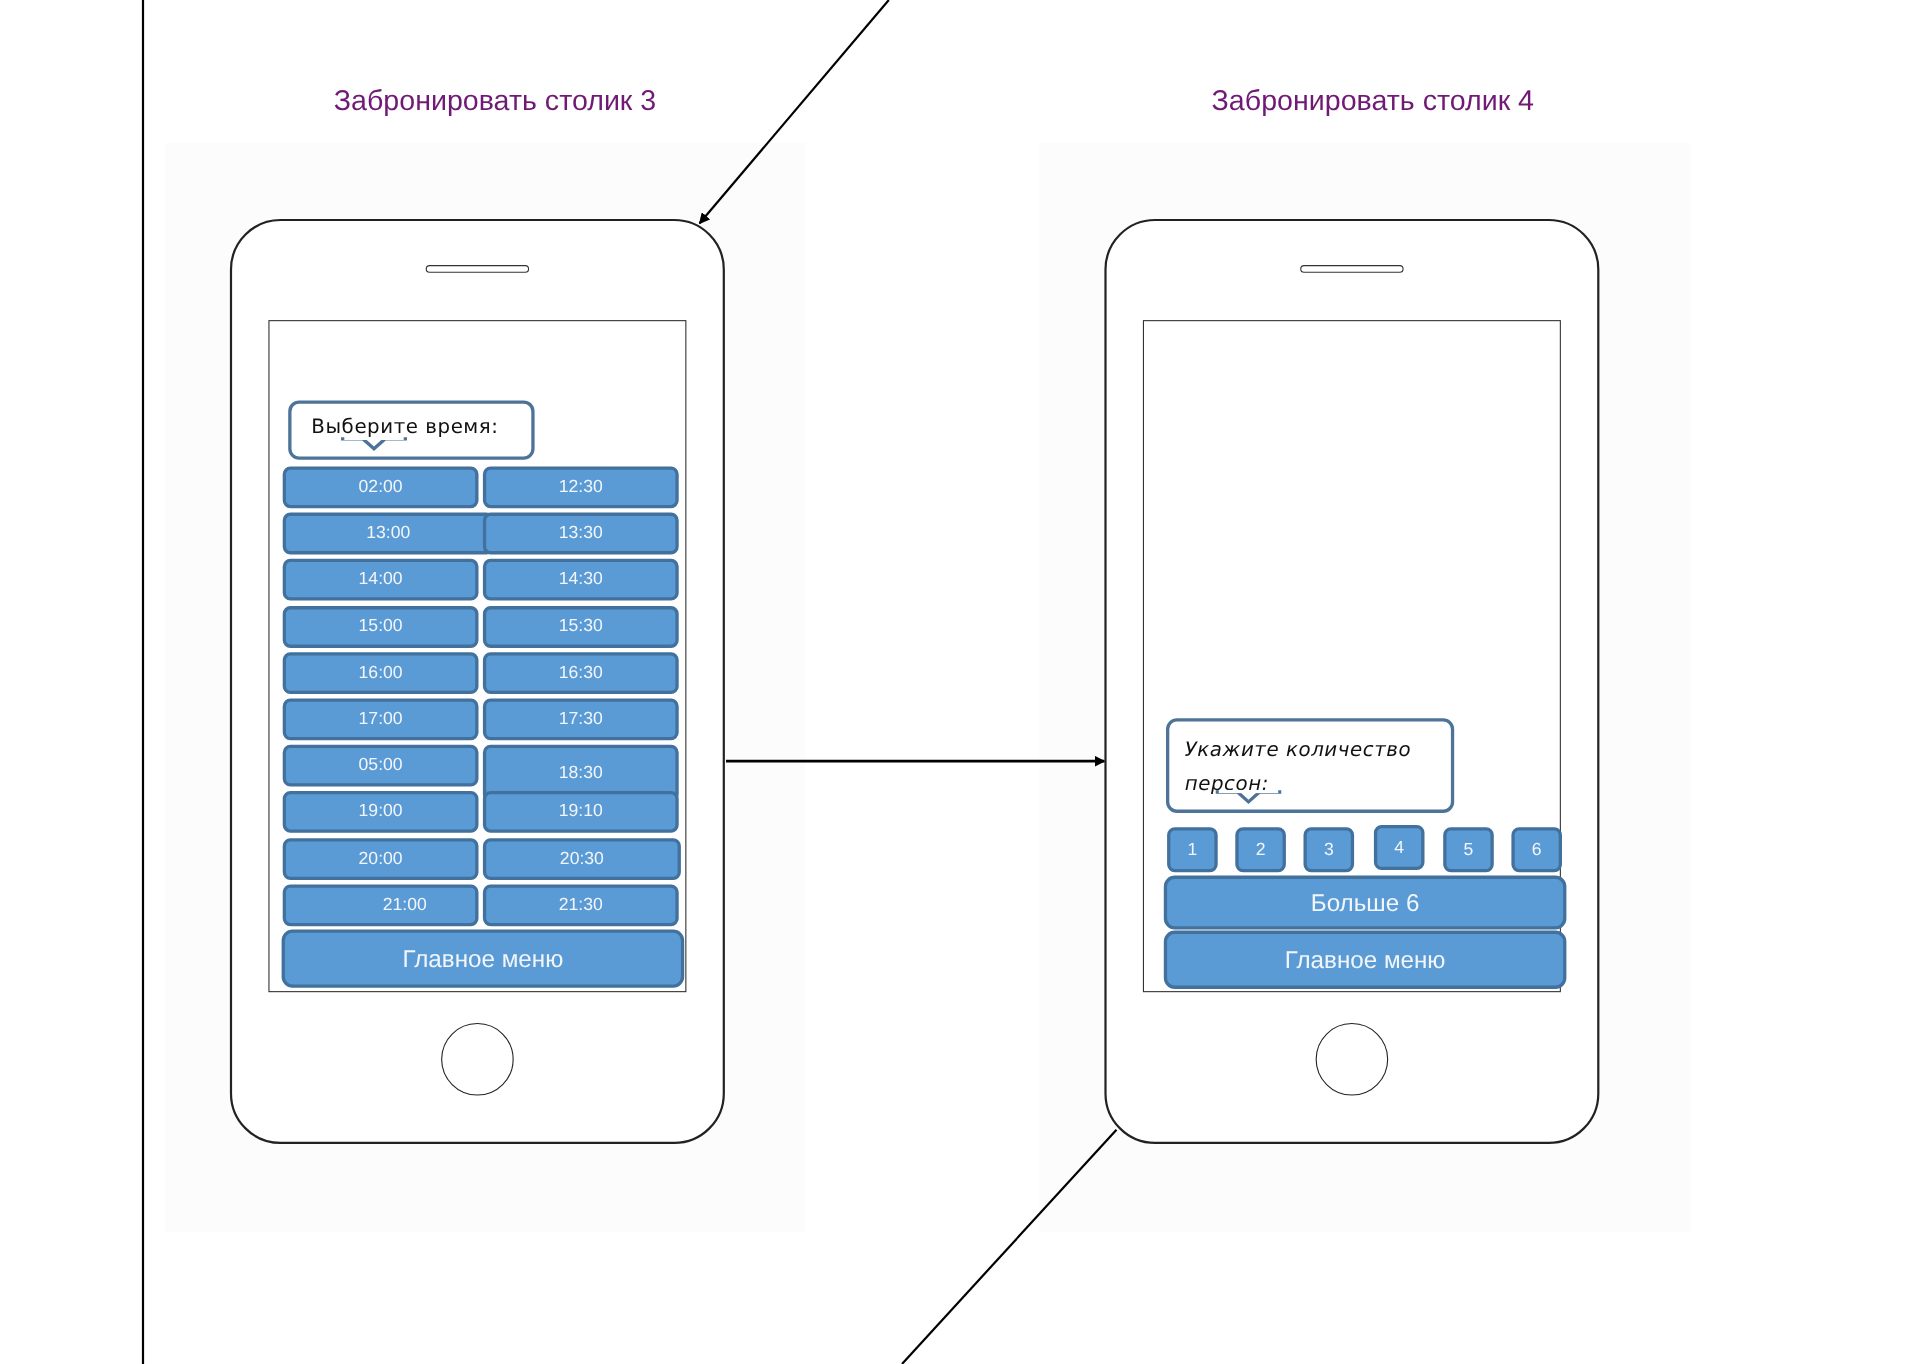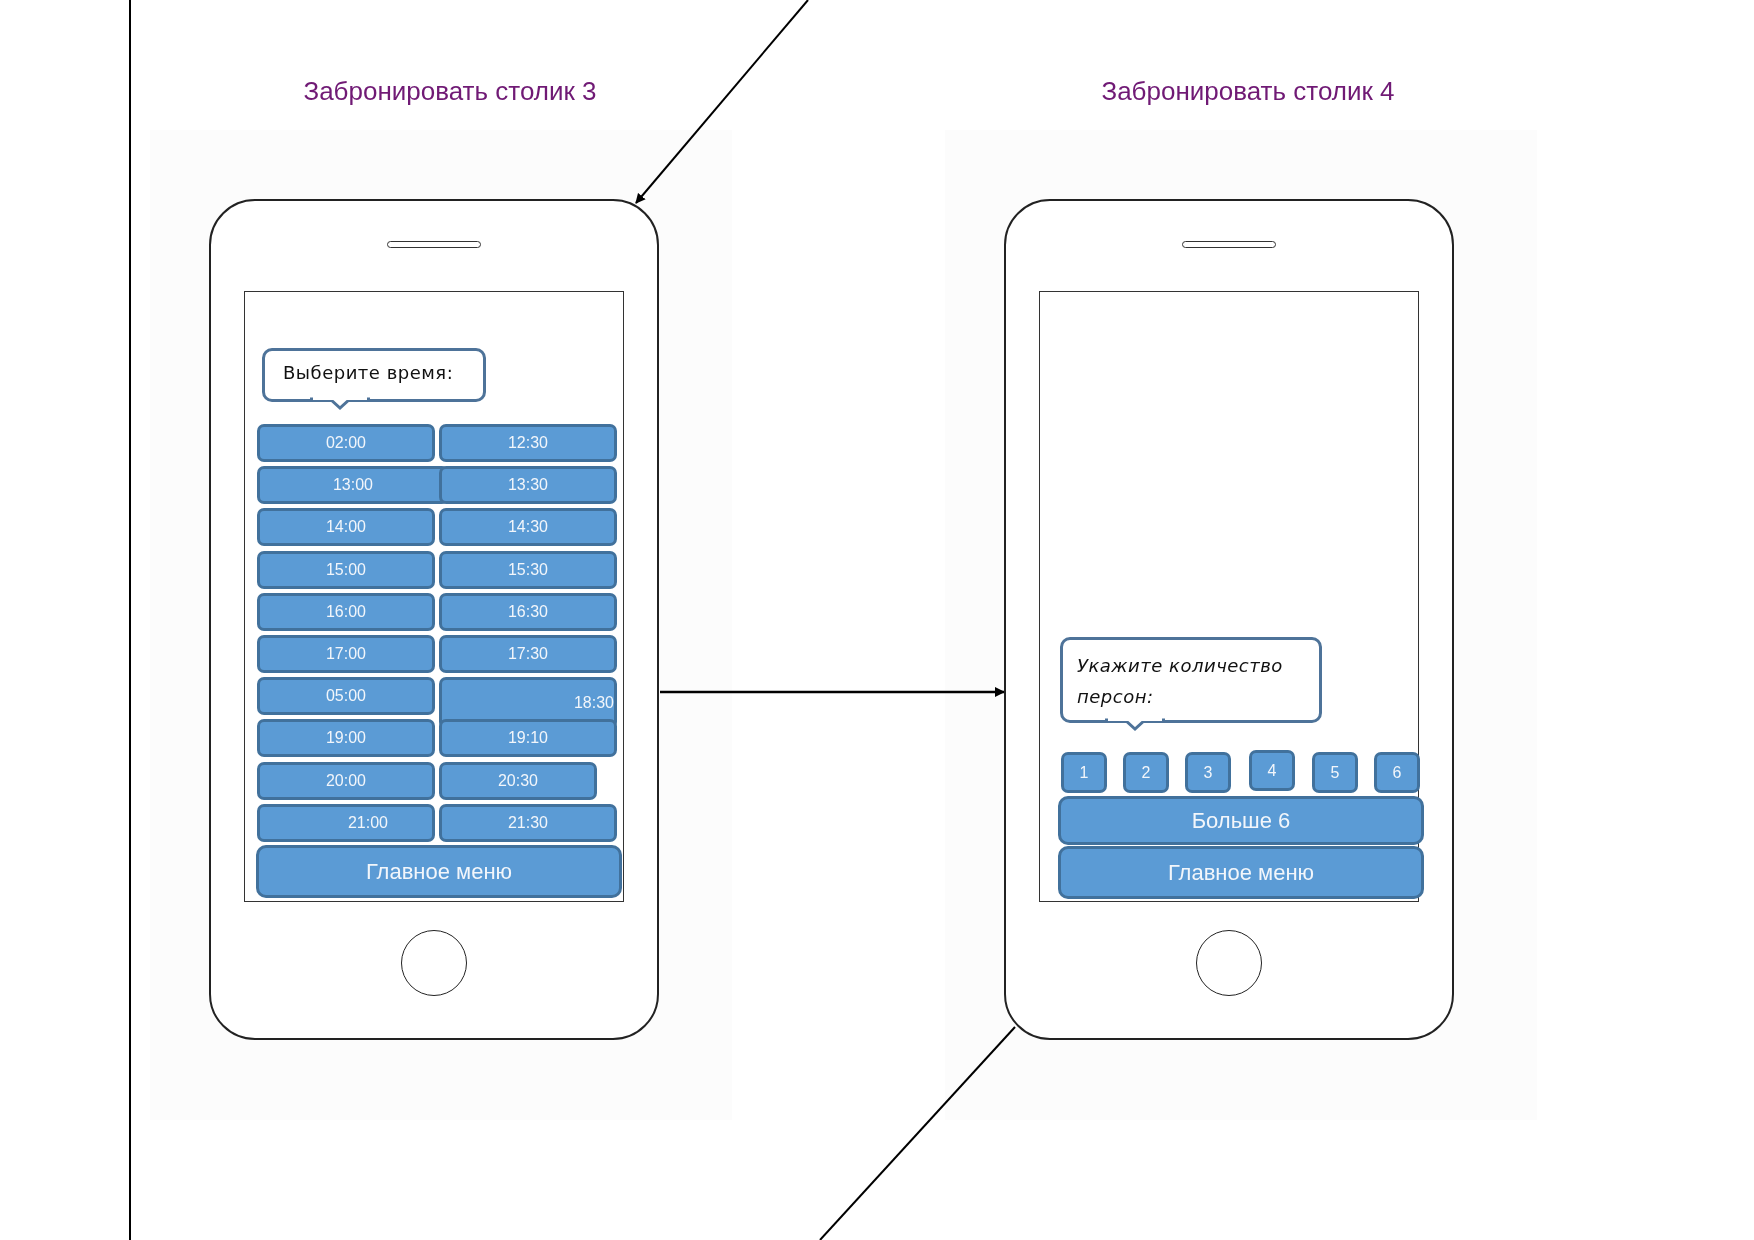--- a/index.html
+++ b/index.html
@@ -4,21 +4,21 @@
 <style>
   html, body { margin:0; padding:0; }
   body { width:1754px; height:1240px; position:relative; overflow:hidden; background:#ffffff; font-family:"DejaVu Sans", sans-serif; }
   .abs { position:absolute; box-sizing:border-box; }
   .bg-panel { background:#fcfcfc; }
   .title { font-family:"Liberation Sans", sans-serif; font-size:26px; color:#701a75; white-space:nowrap; transform:translateX(-50%); }
   .phone { border:2px solid #222; border-radius:46px; background:#fff; }
   .speaker { border:1.5px solid #333; border-radius:4px; height:7px; background:#fff; }
   .screen { border:1.5px solid #333; background:#fff; }
   .home { border:1.5px solid #222; border-radius:50%; background:#fff; }
-  .bubble { border:3px solid #4e7399; border-radius:10px; background:#fff; font-size:18px; color:#111; padding:10px 18px; line-height:31px; letter-spacing:0.5px; }
+  .bubble { border:3px solid #4e7399; border-radius:10px; background:#fff; font-size:18px; color:#111; padding:10px 18px; line-height:31px; letter-spacing:0.5px;margin-top:16px; }
   .btn { background:#5b9bd5; border:3px solid #41719c; border-radius:7px; color:#f2f6fb; font-family:"Liberation Sans", sans-serif; display:flex; align-items:center; justify-content:center; cursor:pointer; }
   .btn-time { font-size:16px; }
   .btn-num { font-size:16px; }
   .btn-big { font-size:22px; border-radius:10px; }
   svg.lines { position:absolute; left:0; top:0; }
 </style>
 </head>
 <body>
 
 <div class="abs bg-panel" style="left:150px;top:130px;width:582px;height:990px;"></div>
@@ -84,33 +84,33 @@
     </div>
     <div class="abs btn btn-time" style="left: 257px; top: 635px; width: 178px; height: 38px;">
       <span>17:00</span>
     </div>
     <div class="abs btn btn-time" style="left: 439px; top: 635px; width: 178px; height: 38px;">
       <span>17:30</span>
     </div>
     <div class="abs btn btn-time" style="left: 257px; top: 677.2px; width: 178px; height: 38px;">
       <span>05:00</span>
     </div>
-    <div class="abs btn btn-time" style="left: 439px; top: 677.2px; width: 178px; height: 52px; justify-content: flex-end;">
+    <div class="abs btn btn-time" style="left: 439px; top: 677.2px; width: 178px; height: 52px;">
       <span>18:30</span>
     </div>
     <div class="abs btn btn-time" style="left: 257px; top: 719.4px; width: 178px; height: 38px;">
       <span>19:00</span>
     </div>
     <div class="abs btn btn-time" style="left: 439px; top: 719.4px; width: 178px; height: 38px;">
       <span>19:10</span>
     </div>
     <div class="abs btn btn-time" style="left: 257px; top: 761.6px; width: 178px; height: 38px;">
       <span>20:00</span>
     </div>
-    <div class="abs btn btn-time" style="left: 439px; top: 761.6px; width: 158px; height: 38px;">
+    <div class="abs btn btn-time" style="left: 439px; top: 761.6px; width: 180px; height: 38px;">
       <span>20:30</span>
     </div>
     <div class="abs btn btn-time" style="left: 257px; top: 803.8px; width: 178px; height: 38px; padding-left: 44px;">
       <span>21:00</span>
     </div>
     <div class="abs btn btn-time" style="left: 439px; top: 803.8px; width: 178px; height: 38px;">
       <span>21:30</span>
     </div>
   </div>
 

